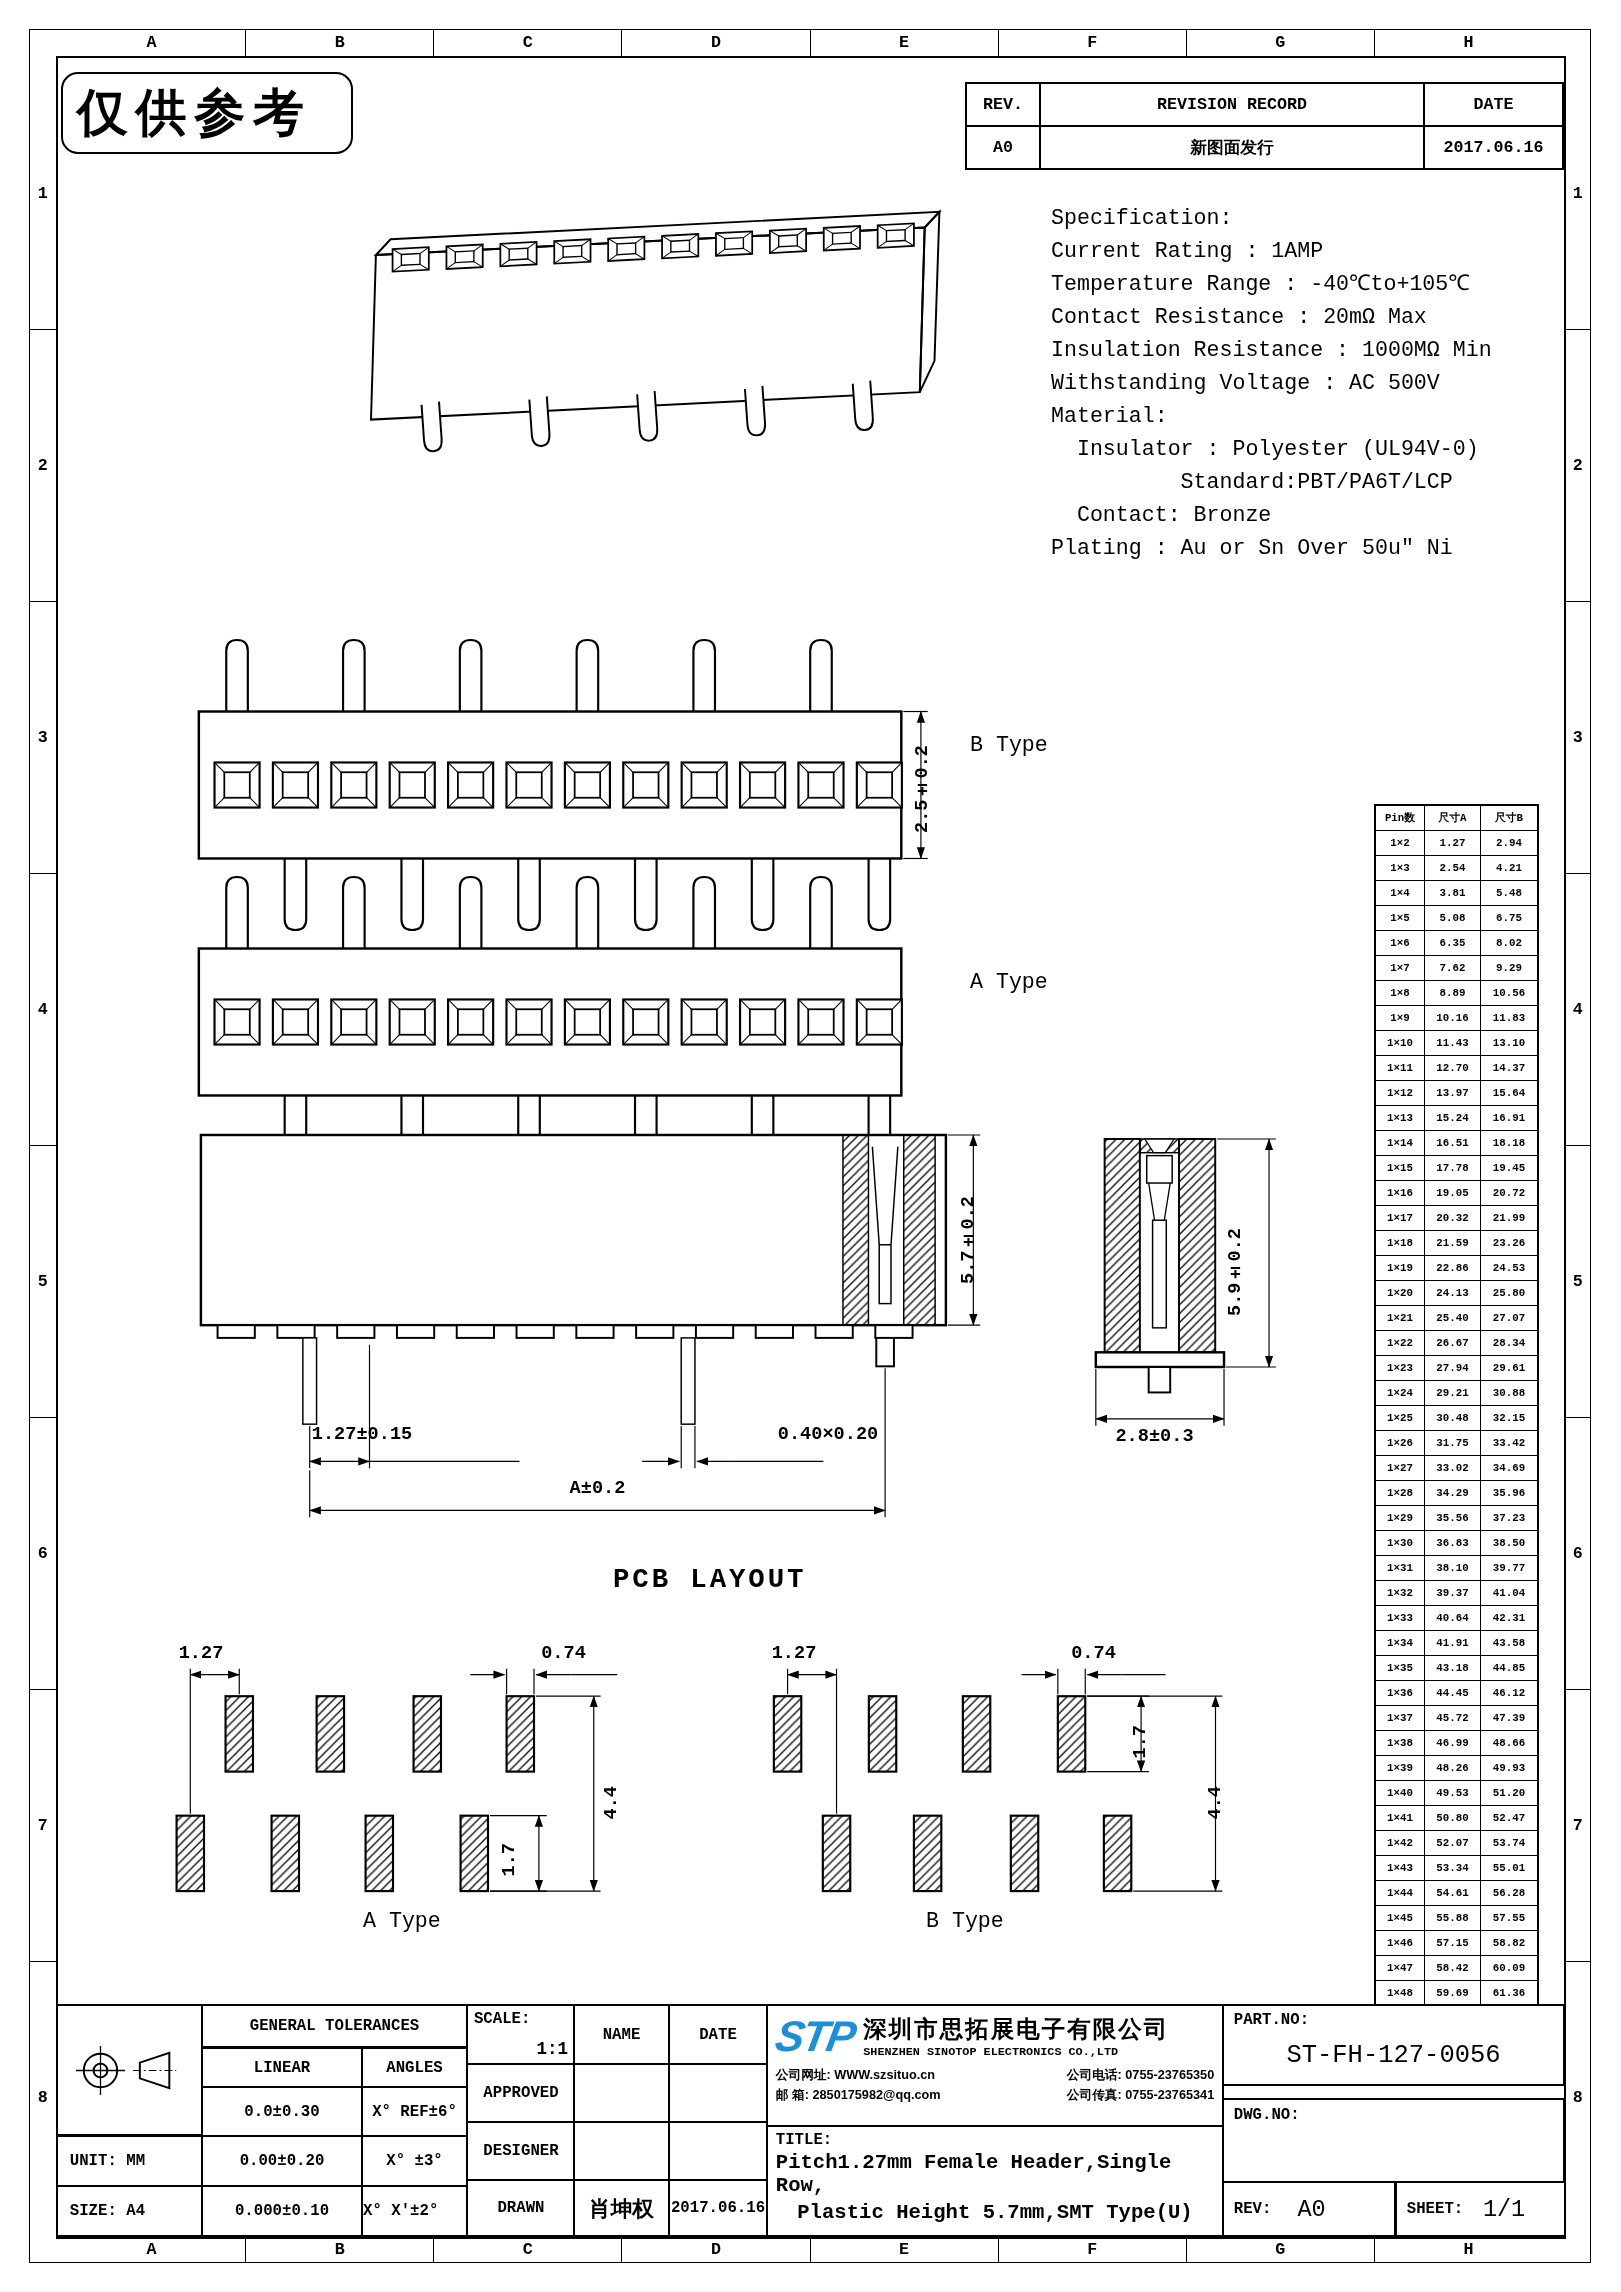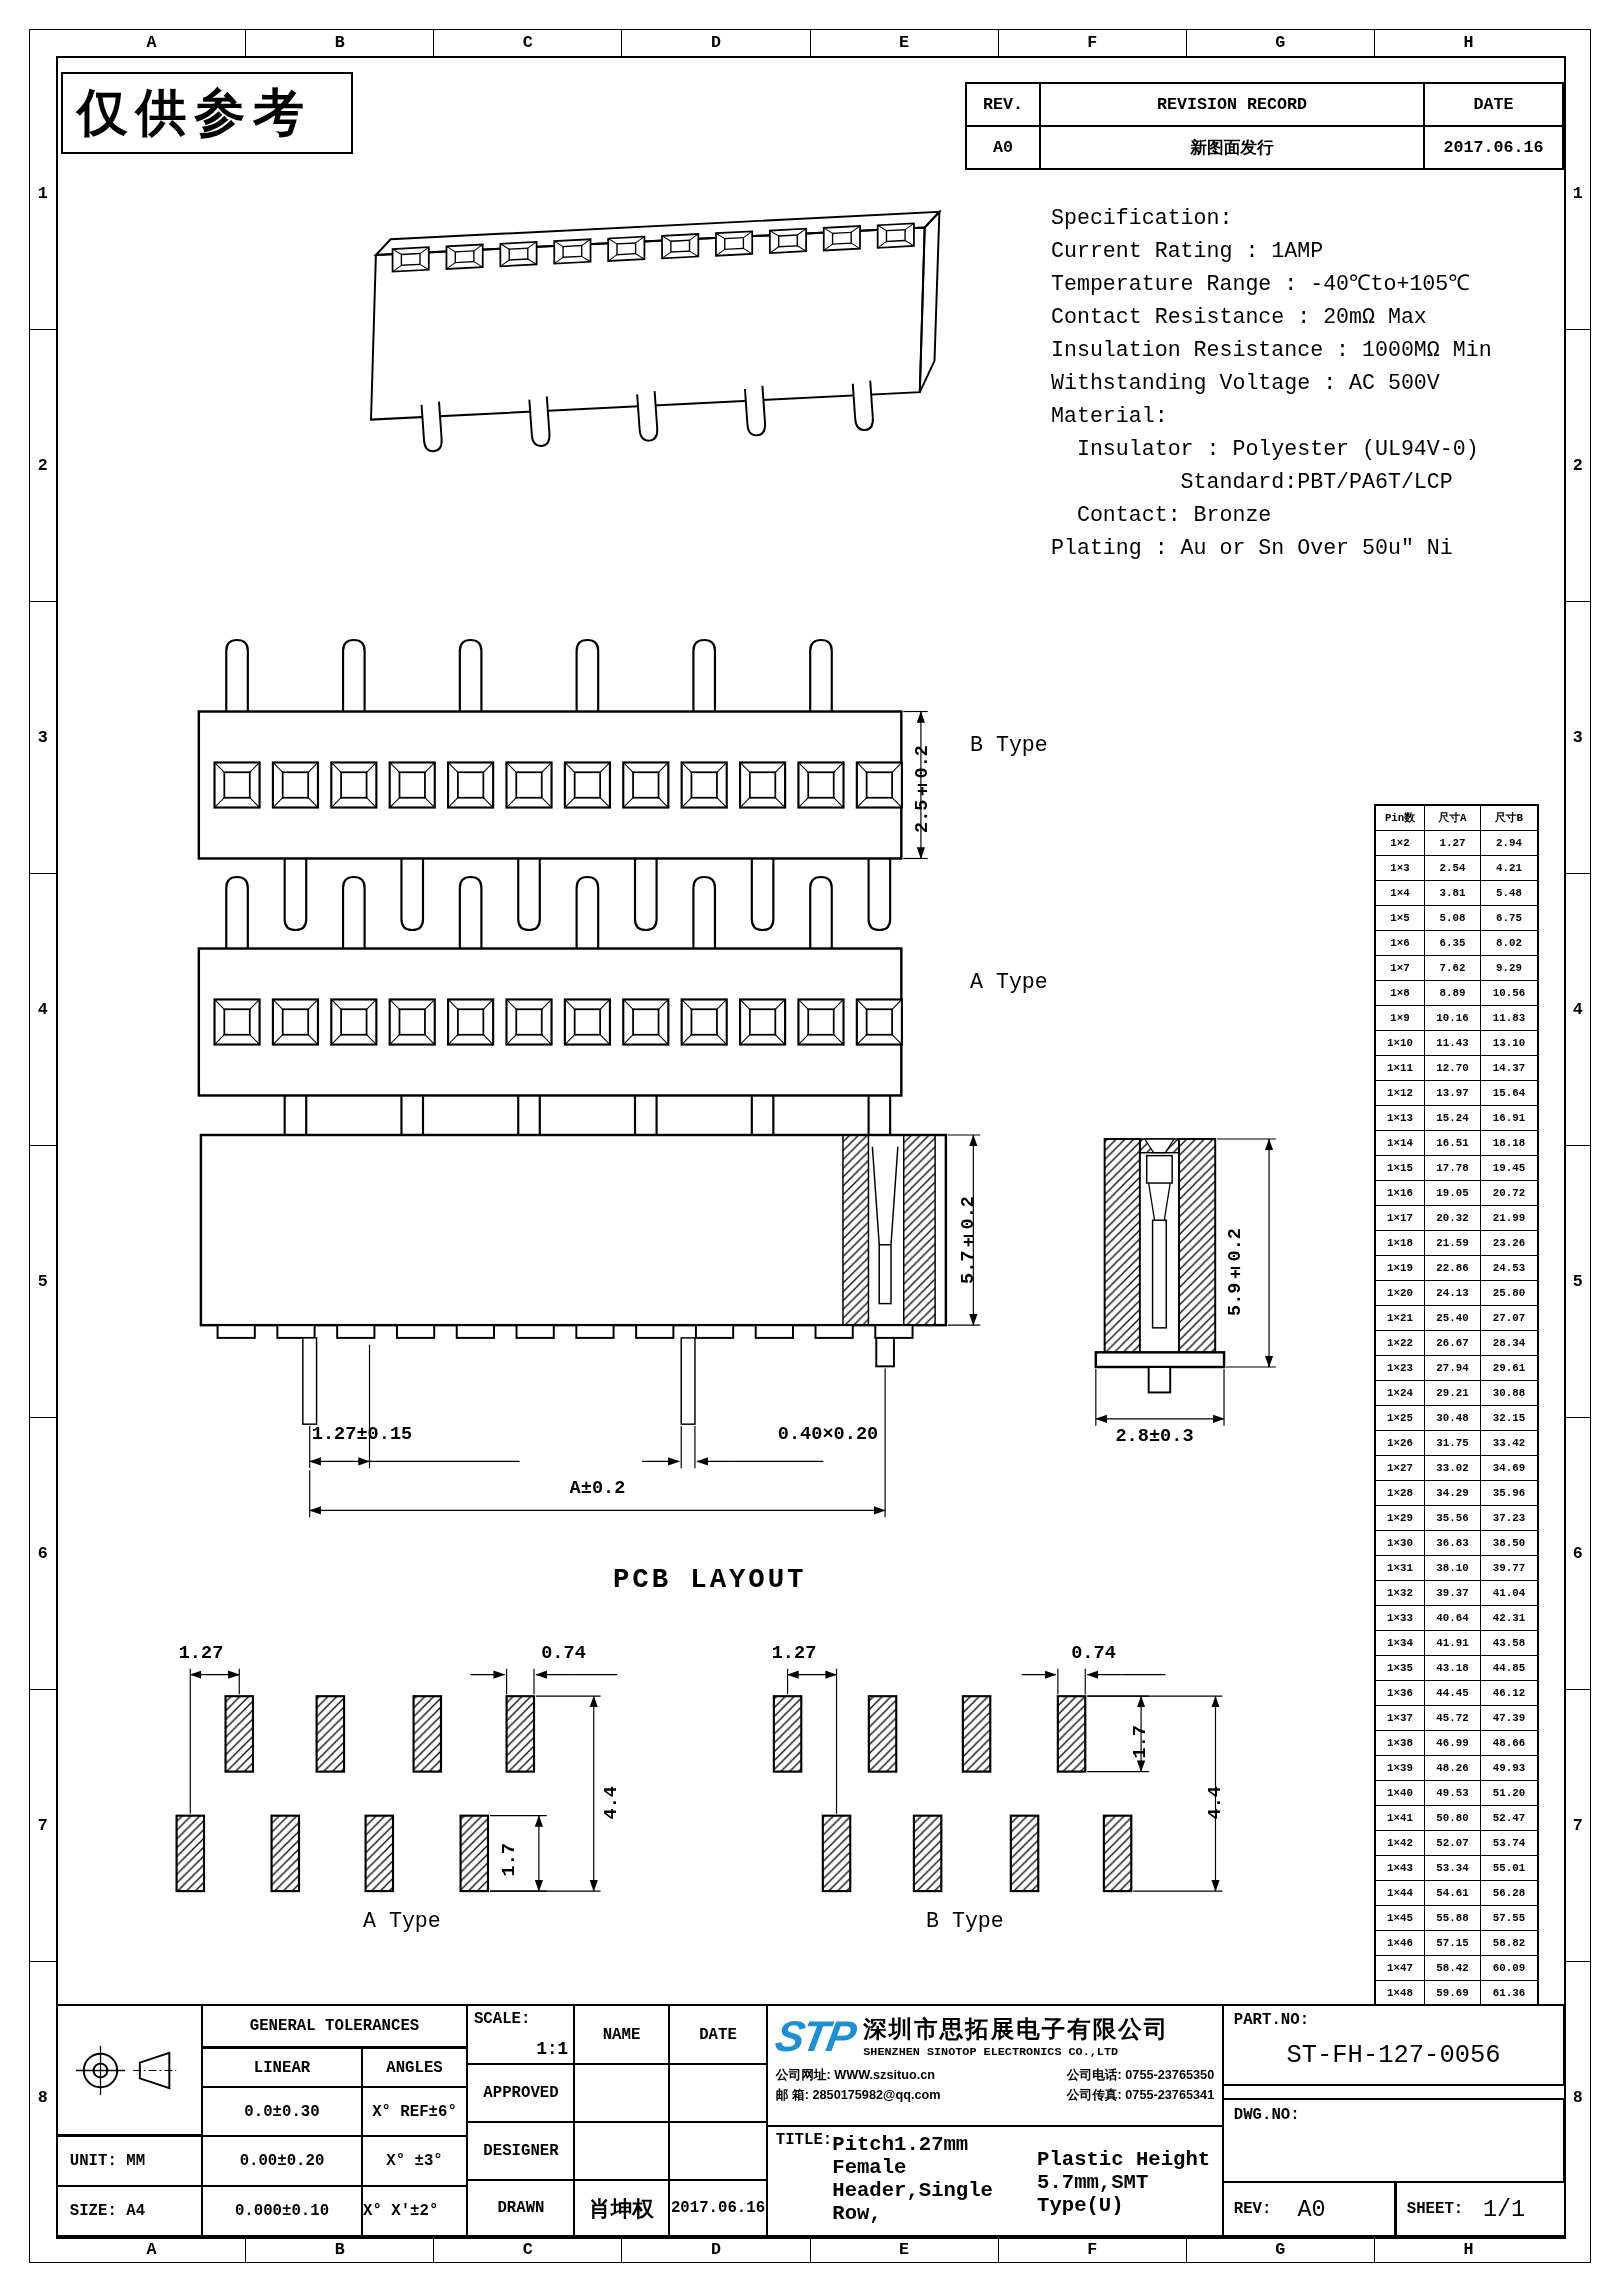--- a/index.html
+++ b/index.html
@@ -96,21 +96,21 @@
       <div class="cell">1</div>
       <div class="cell">2</div>
       <div class="cell">3</div>
       <div class="cell">4</div>
       <div class="cell">5</div>
       <div class="cell">6</div>
       <div class="cell">7</div>
       <div class="cell">8</div>
     </div>
 
-  <div class="stamp" style="left:61px;top:72px;width:274px;height:78px;">仅供参考</div>
+  <div class="stamp" style="left:61px;top:72px;width:274px;height:78px;border-radius:17px;">仅供参考</div>
 
   <table class="rev" style="left:965px;top:82px;width:598px;">
     <colgroup>
         <col style="width:74px">
         <col style="width:384px">
         <col style="width:139px">
       </colgroup>
     <tbody>
         <tr>
       <td>REV.</td>
@@ -924,21 +924,21 @@
         <span>公司电话:</span> <span class="mono">0755-23765350</span></div>
     </div>
     <div style="display:flex;justify-content:space-between;margin-top:2.9px;">
       <div style="font:bold 12.7px 'Liberation Sans',sans-serif;">
         <span>邮  箱:</span> <span class="mono">2850175982@qq.com</span></div>
       <div style="font:bold 12.7px 'Liberation Sans',sans-serif;">
         <span>公司传真:</span> <span class="mono">0755-23765341</span></div>
     </div>
   </div>
 
-  <div class="tb" style="left:766px;top:2125px;width:458px;height:112px;flex-direction:row;align-items:flex-start;justify-content:flex-start;padding:3.9px 7.8px;box-sizing:border-box;">
+  <div class="tb" style="left:766px;top:2125px;width:458px;height:112px;flex-direction:column;align-items:flex-start;justify-content:flex-start;padding:3.9px 7.8px;box-sizing:border-box;">
     <span class="lab">TITLE:</span>
     <span style="font:bold 20.6px 'Liberation Mono',monospace;margin-top:2px;">Pitch1.27mm Female Header,Single Row,</span>
     <span style="font:bold 20.6px 'Liberation Mono',monospace;margin-top:3.9px;align-self:center;">Plastic Height 5.7mm,SMT Type(U)</span>
   </div>
 
   <div class="tb" style="left:1222px;top:2004px;width:343px;height:82px;flex-direction:column;align-items:flex-start;justify-content:flex-start;padding:4.9px 9.8px;box-sizing:border-box;">
     <span class="lab">PART.NO:</span>
     <span style="font:25.5px 'Liberation Mono',monospace;align-self:center;margin-top:11.8px;">ST-FH-127-0056</span>
   </div>
   <div class="tb" style="left:1222px;top:2098px;width:343px;height:85px;align-items:flex-start;padding:5.9px 9.8px;box-sizing:border-box;">

